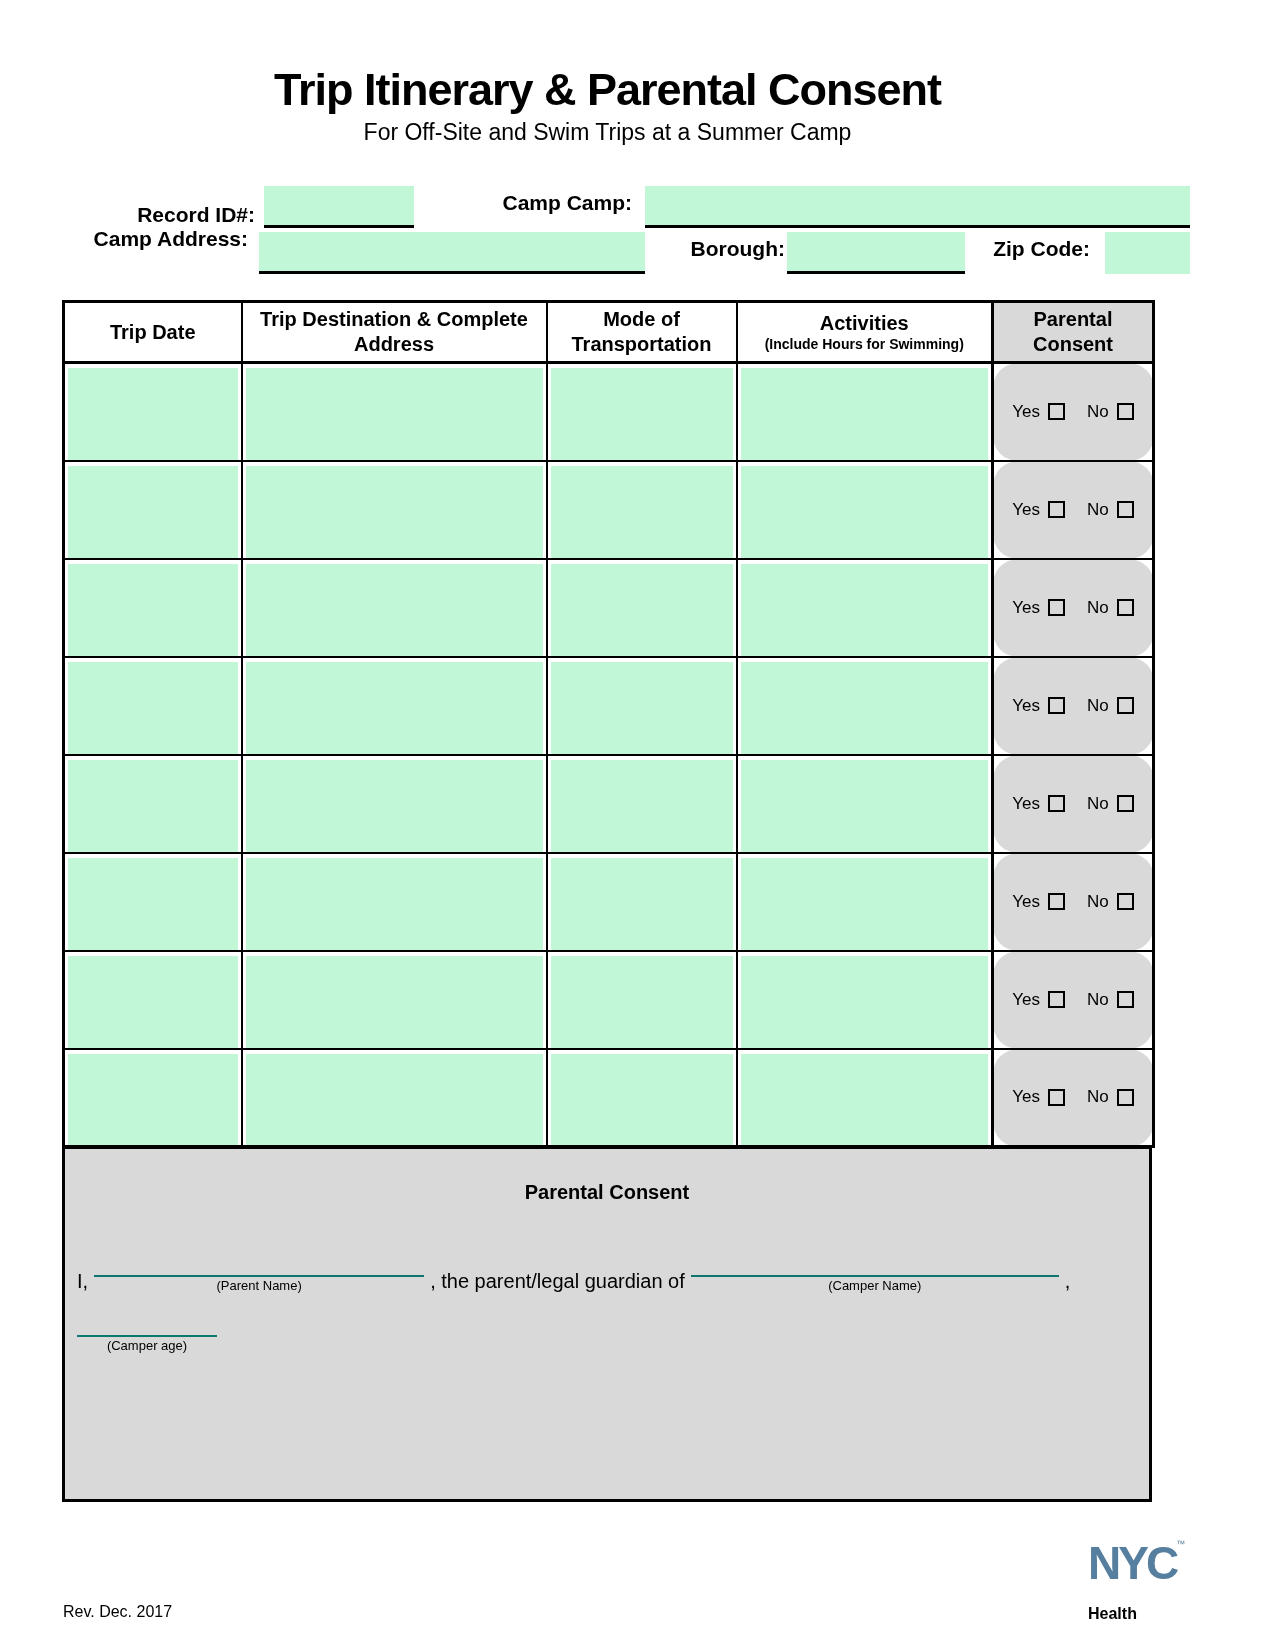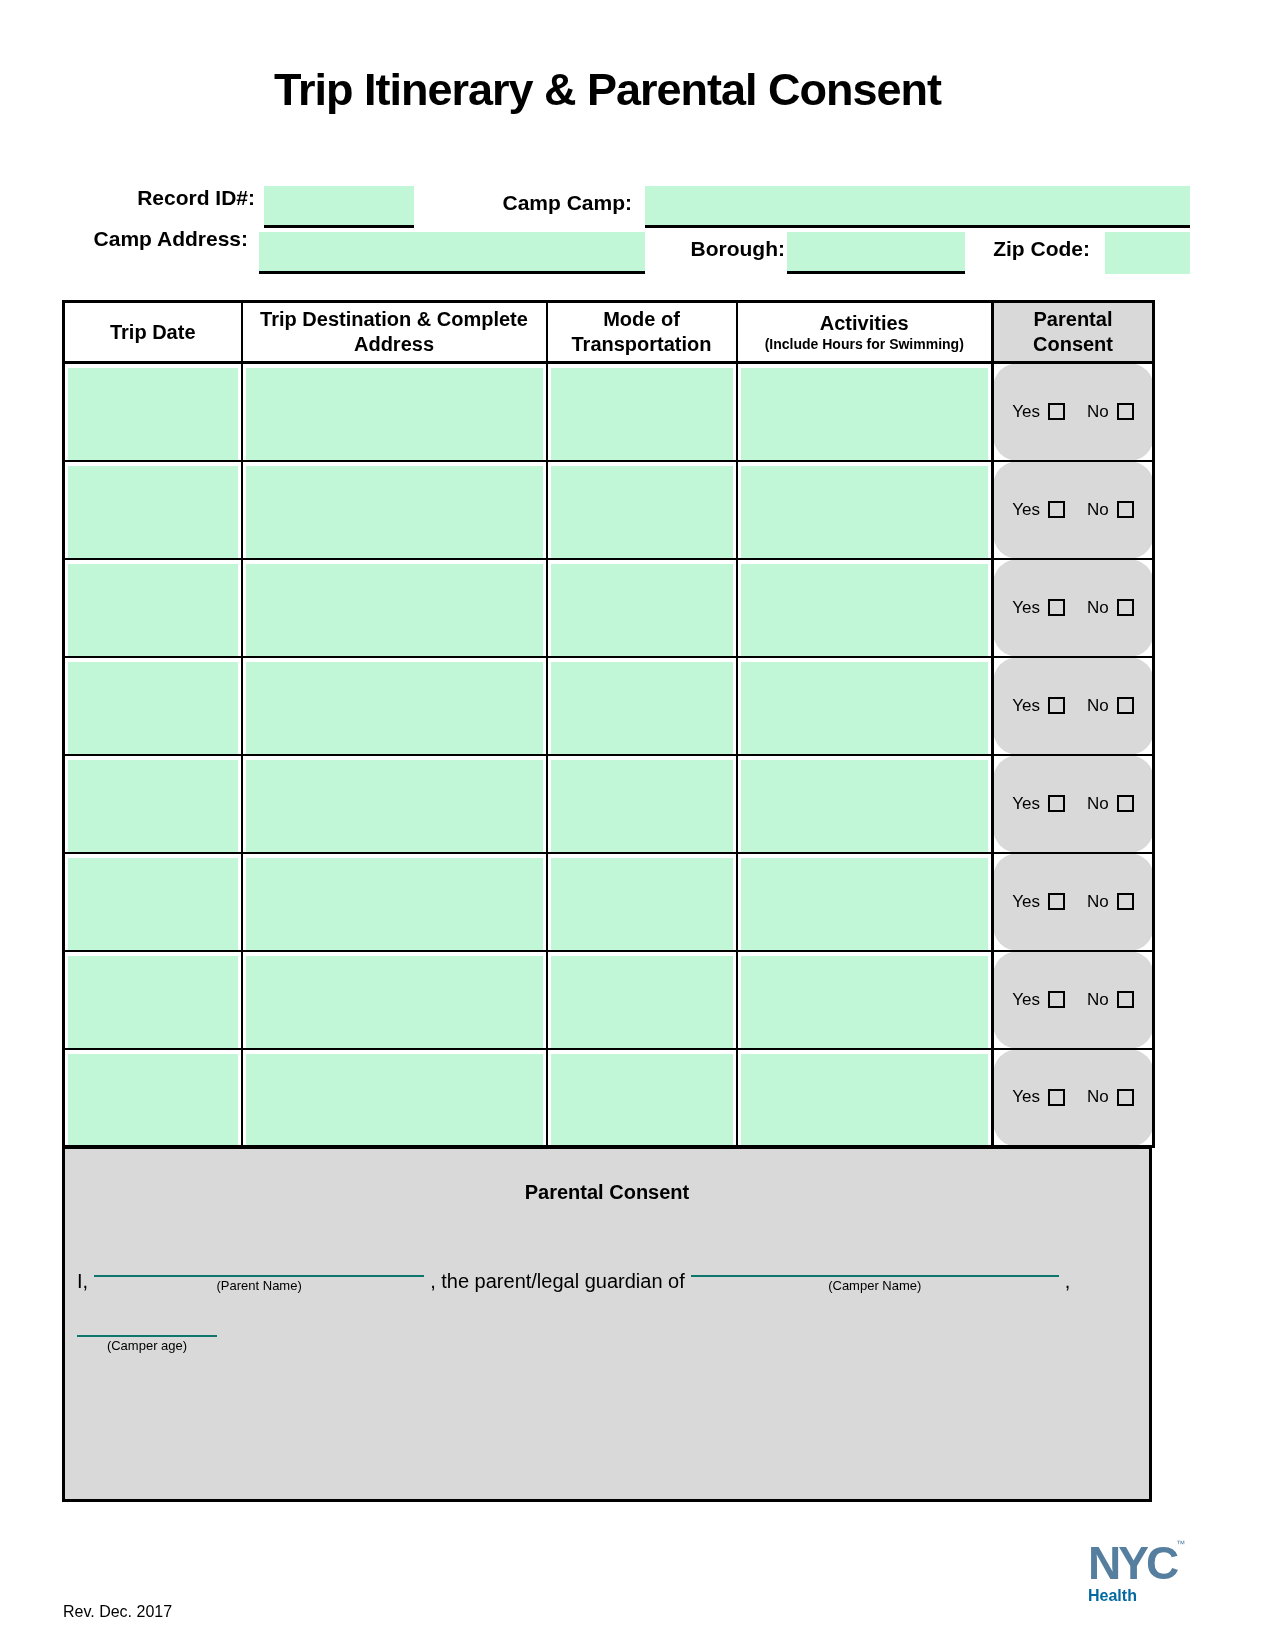--- a/index.html
+++ b/index.html
@@ -20,21 +20,21 @@
   .doc-subtitle {
     position:absolute; top:119px; left:0; width:1215px;
     text-align:center; font-size:23px;
   }
 
   
   .flabel { position:absolute; font-weight:bold; font-size:21px; text-align:right; }
   .gbox  { position:absolute; background:#c1f6d7; height:42px; box-sizing:border-box; }
   .gbox.underlined { border-bottom:3px solid #000; }
 
-  .lbl-record  { left:80px;  top:186px; width:175px; }
+  .lbl-record  { left:80px;  top:203px; width:175px; }
   .box-record  { left:264px; top:186px; width:150px; }
   .lbl-campname{ left:445px; top:191px; width:187px; }
   .box-campname{ left:645px; top:186px; width:545px; }
   .lbl-campaddr{ left:78px;  top:227px; width:170px; }
   .box-campaddr{ left:259px; top:232px; width:386px; }
   .lbl-borough { left:650px; top:237px; width:135px; }
   .box-borough { left:787px; top:232px; width:178px; }
   .lbl-zip     { left:965px; top:237px; width:125px; }
   .box-zip     { left:1105px;top:232px; width:85px; }
 
@@ -91,28 +91,29 @@
   .blank-date { width:135px; }
 
   
   .rev-note { position:absolute; left:63px; top:1603px; font-size:16px; }
   .nyc-logo { position:absolute; left:1088px; top:1540px; width:130px; line-height:1; }
   .nyc-word {
     font-size:46px; font-weight:bold; letter-spacing:-3px;
     color:#557e9f; display:inline-block;
   }
   .nyc-tm { font-size:9px; color:#557e9f; vertical-align:top; }
-  .nyc-health { font-size:16px; font-weight:bold; color:#0369a1; margin-top:2px; letter-spacing:0; }
+  .nyc-health { font-size:16px; font-weight:bold; color:#000000; margin-top:20px; letter-spacing:0; }
 </style>
 </head>
 <body>
 
 <div class="page">
 
   <div class="doc-title">Trip Itinerary &amp; Parental Consent</div>
+  <div class="doc-subtitle">For Off-Site and Swim Trips at a Summer Camp</div>
 
   <div class="flabel lbl-record">Record ID#:</div>
   <div class="gbox underlined box-record"></div>
 
   <div class="flabel lbl-campname">Camp Camp:</div>
   <div class="gbox underlined box-campname"></div>
 
   <div class="flabel lbl-campaddr">Camp Address:</div>
   <div class="gbox underlined box-campaddr"></div>
 

